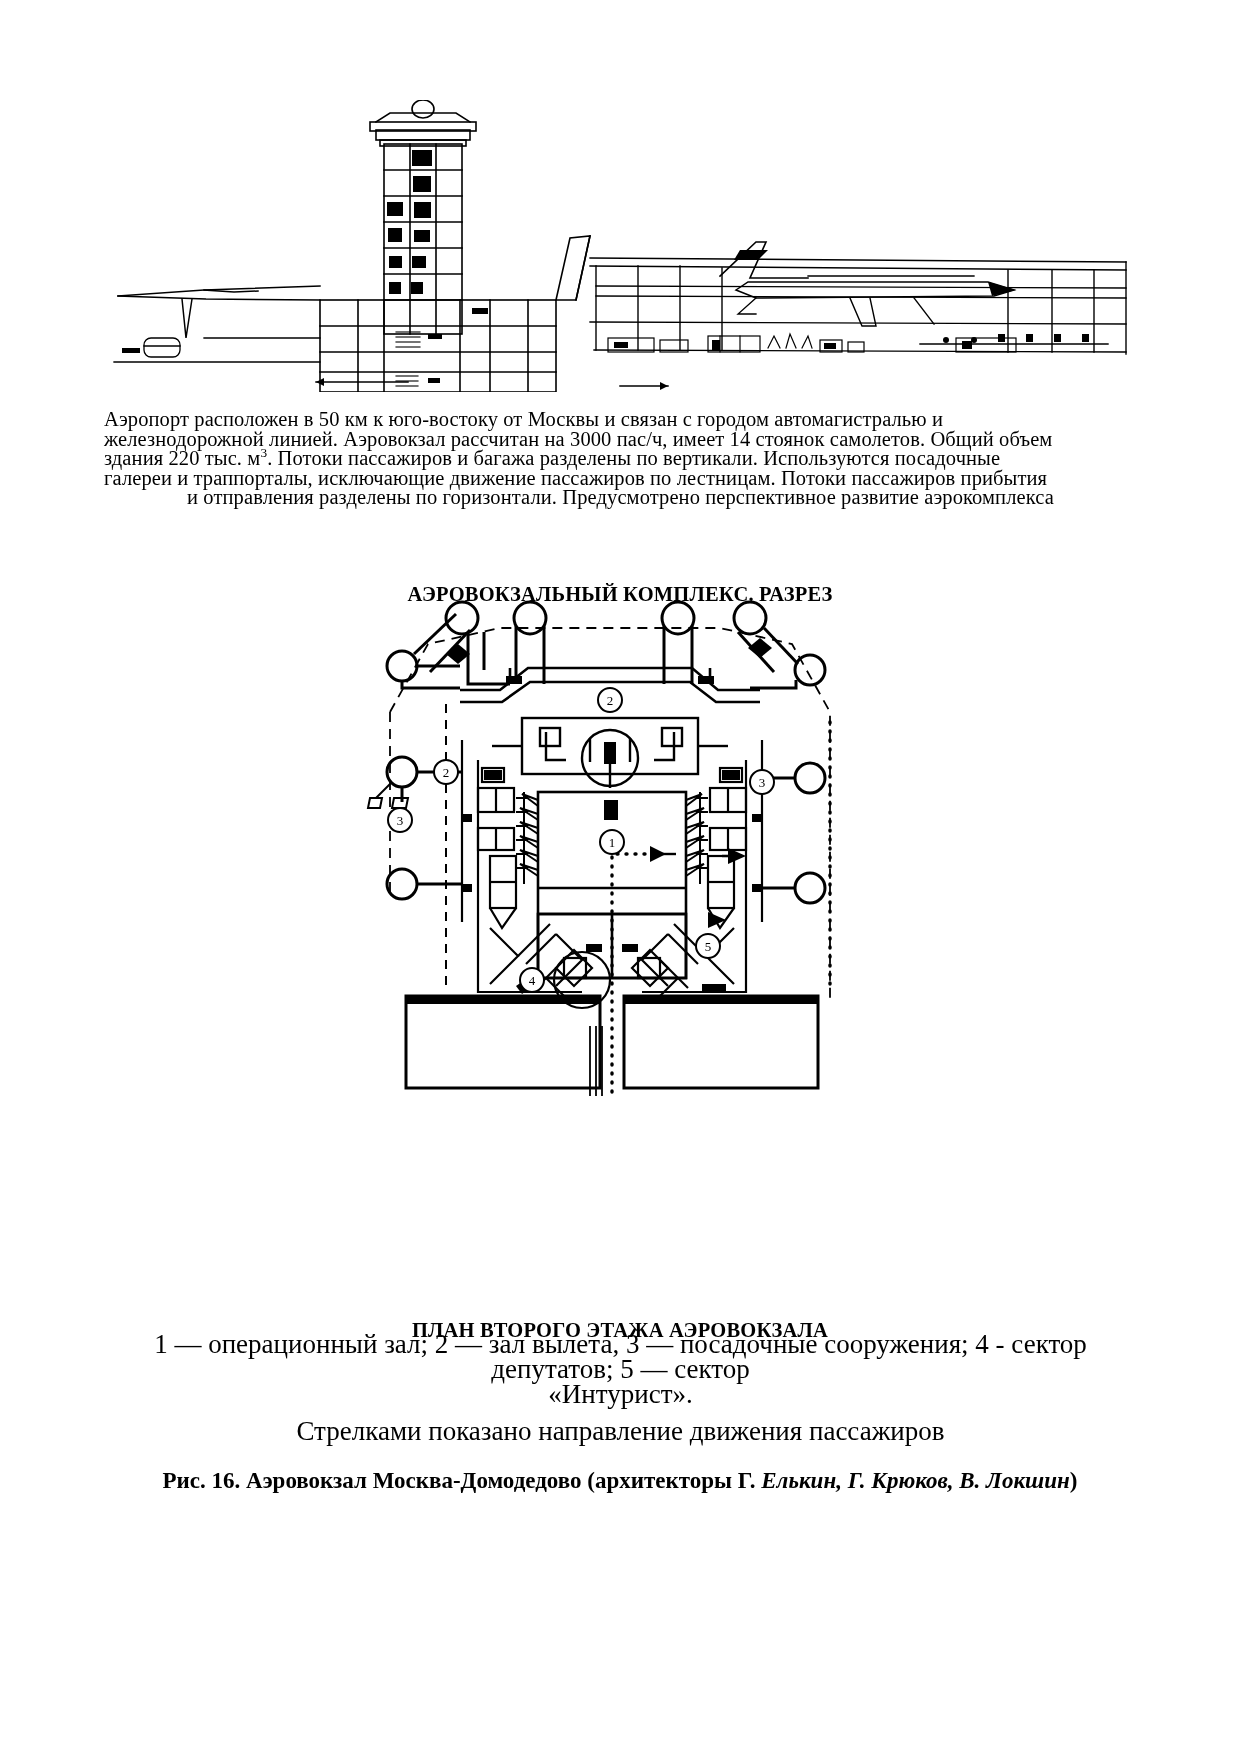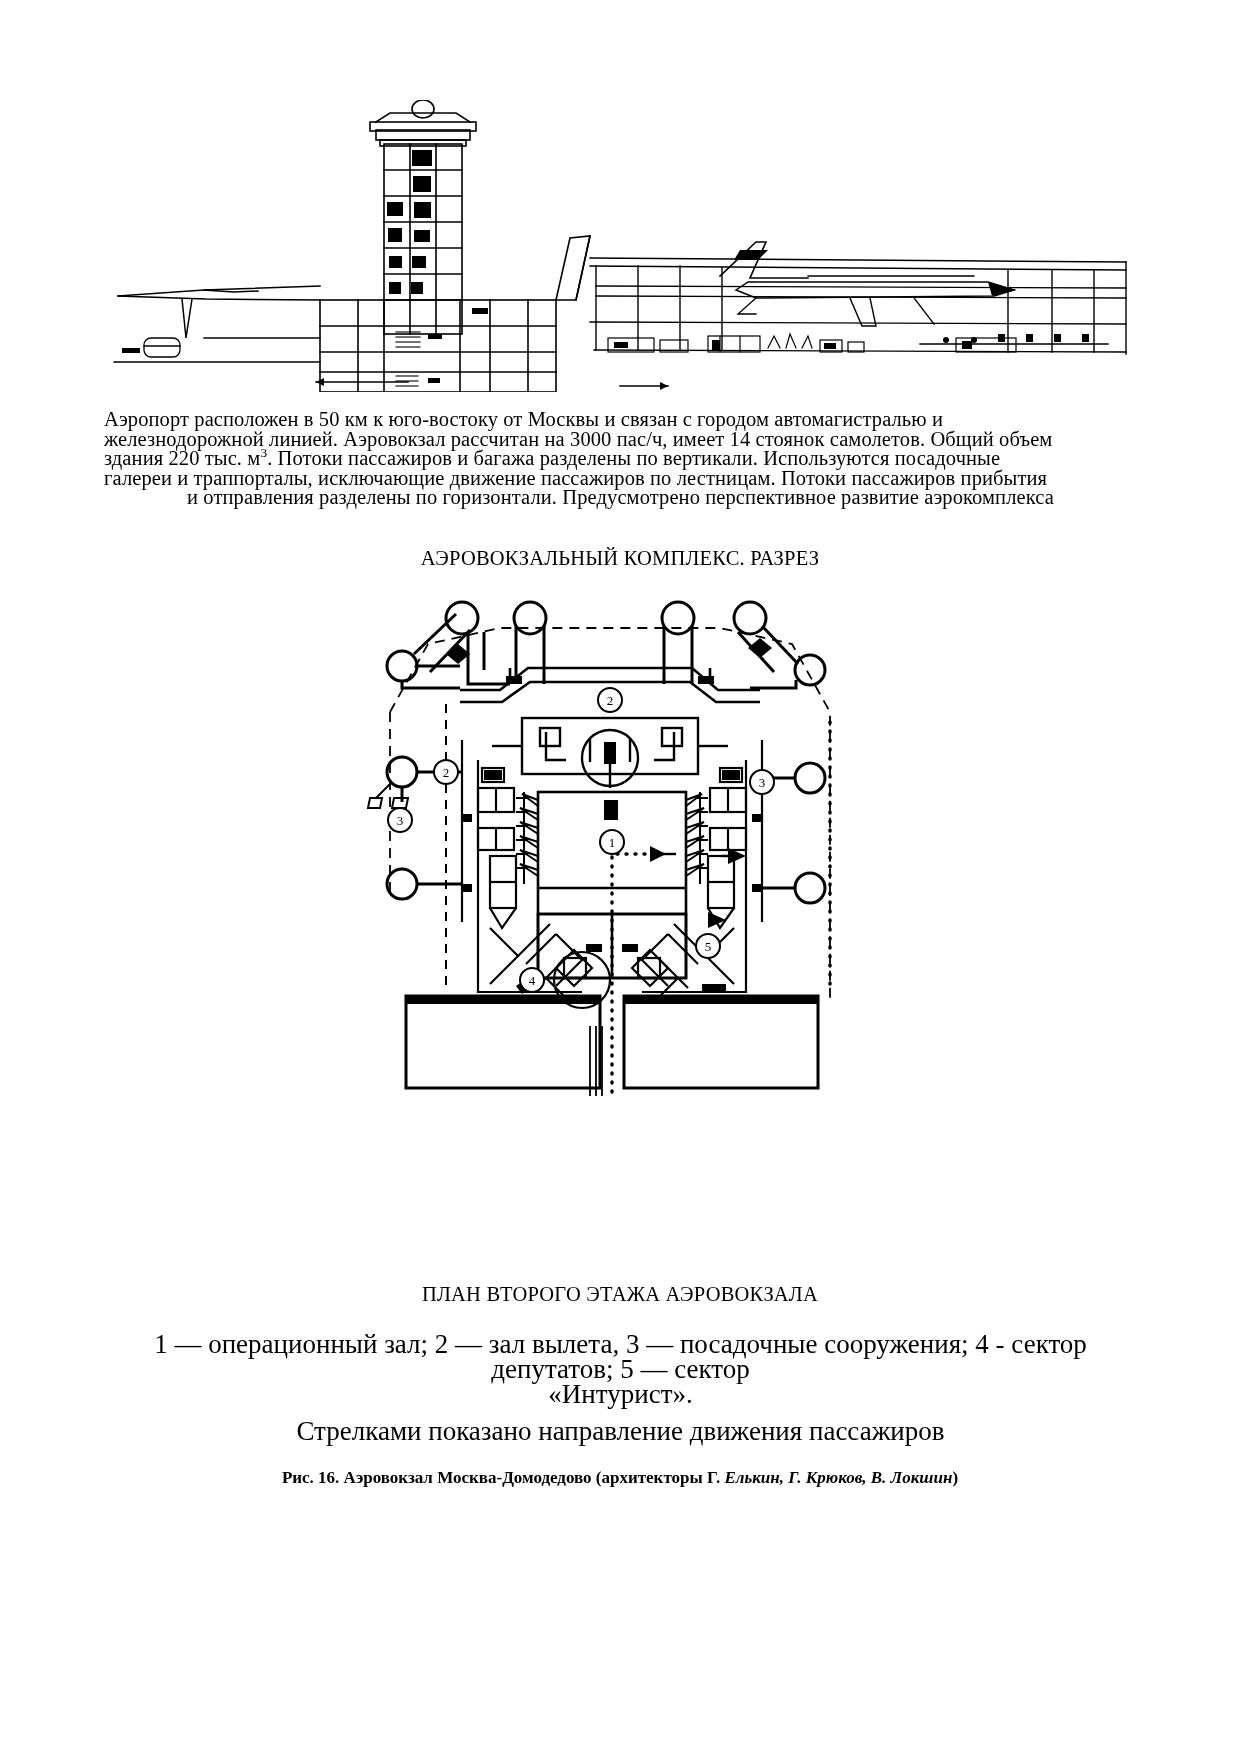--- a/index.html
+++ b/index.html
@@ -48,23 +48,24 @@
   .body-text p { margin: 0; }
   .body-text .lastline { text-align: center; }
   sup { font-size: 0.65em; vertical-align: super; line-height: 0; }
 
   
   .heading {
     position: absolute;
     width: 1240px;
     left: 0;
     text-align: center;
-    font-weight: normal;
+    font-weight: bold;
     font-size: 20.5px;
     letter-spacing: 0.2px;
+    margin-top: 36px;
   }
   #heading-section { top: 547px; }
   #heading-plan    { top: 1283px; }
 
   
   .plan-figure {
     position: absolute;
     left: 350px;
     top: 592px;
     width: 520px;
@@ -85,21 +86,21 @@
   .legend div { margin: 0; }
   .legend .arrows-note { margin-top: 12px; }
 
   
   .fig-caption {
     position: absolute;
     left: 0;
     top: 1468px;
     width: 1240px;
     text-align: center;
-    font-size: 17px;
+    font-size: 23px;
     font-weight: bold;
   }
   .fig-caption .names { font-style: italic; }
 </style>
 </head>
 <body>
 
 <div class="page">
 
   <div class="section-figure">

